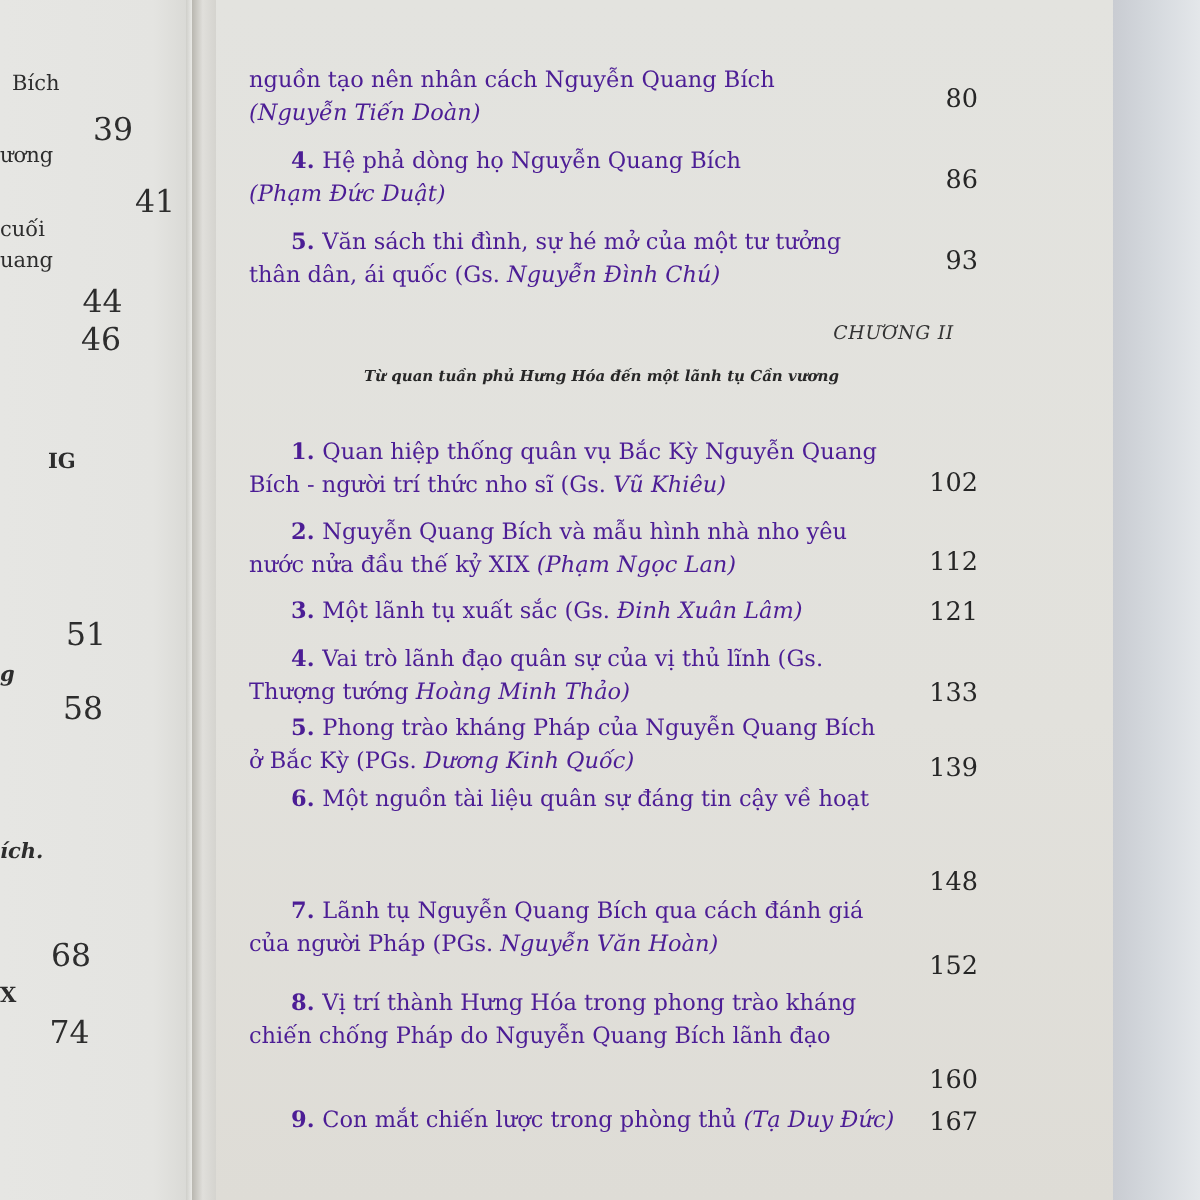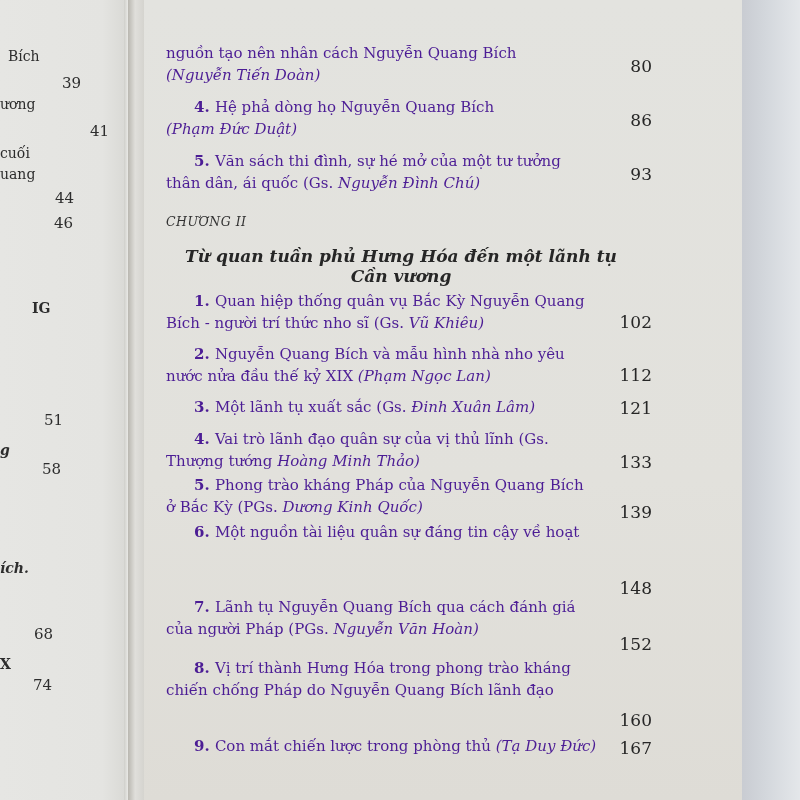--- a/index.html
+++ b/index.html
@@ -3,31 +3,31 @@
 <meta charset="utf-8">
 <style>
   html,body{margin:0;padding:0;}
   body{width:800px;height:800px;overflow:hidden;position:relative;background:#cfd2d6;font-family:"DejaVu Serif",serif;color:#2a2a2a;}
   .left-page{position:absolute;left:0;top:0;width:128px;height:800px;background:linear-gradient(90deg,#e6e6e3 0%,#e4e4e1 80%,#d8d8d4 100%);}
   .left-page .edge{position:absolute;left:124px;top:0;width:8px;height:800px;background:linear-gradient(90deg,#cfcfca,#e9e9e6,#bdbdb7);}
   .spine{position:absolute;left:128px;top:0;width:18px;height:800px;background:linear-gradient(90deg,#b9b7b0,#e0dfdb 40%,#d2d1cc);}
   .right-page{position:absolute;left:144px;top:0;width:600px;height:800px;background:linear-gradient(180deg,#e3e3df 0%,#e2e1dc 60%,#dedcd6 100%);}
   .right-margin{position:absolute;left:742px;top:0;width:58px;height:800px;background:linear-gradient(90deg,#c9ccd2,#d3d7dc 40%,#e4e7ea 100%);}
   .lp{position:absolute;font-size:14px;color:#2d2d2d;}
-  .lp.num{font-size:15px;}
+  .lp.num{font-size:21px;}
   .lp.bold{font-weight:bold;}
   .lp.it{font-style:italic;font-weight:bold;}
   .entry{position:absolute;left:166px;width:470px;font-size:15px;line-height:22px;color:#4c1d95;}
   .entry .n{font-weight:bold;}
   .entry .a{font-style:italic;}
   .entry .cont{display:block;}
   .ind{padding-left:28px;}
   .pg{position:absolute;left:596px;width:56px;text-align:right;font-size:17px;color:#262626;font-family:"DejaVu Serif",serif;}
-  .chapter{position:absolute;left:166px;width:470px;text-align:left;top:214px;font-style:italic;font-size:12.5px;letter-spacing:0.5px;color:#333;}
-  .chapter-title{position:absolute;left:166px;width:470px;text-align:center;top:246px;font-style:italic;font-weight:bold;font-size:17px;color:#262626;}
+  .chapter{position:absolute;left:166px;width:470px;text-align:right;top:214px;font-style:italic;font-size:12.5px;letter-spacing:0.5px;color:#333;}
+  .chapter-title{position:absolute;left:166px;width:470px;text-align:center;top:246px;font-style:italic;font-weight:bold;font-size:10px;color:#262626;}
 </style>
 </head>
 <body>
 
 <div class="left-page">
   <div class="edge"></div>
   <div id="left-frags">
       <div class="lp " style="left: 8px; top: 48px;">Bích</div>
       <div class="lp num" style="left: 62px; top: 74px;">39</div>
       <div class="lp " style="left: 0px; top: 96px;">ương</div>

